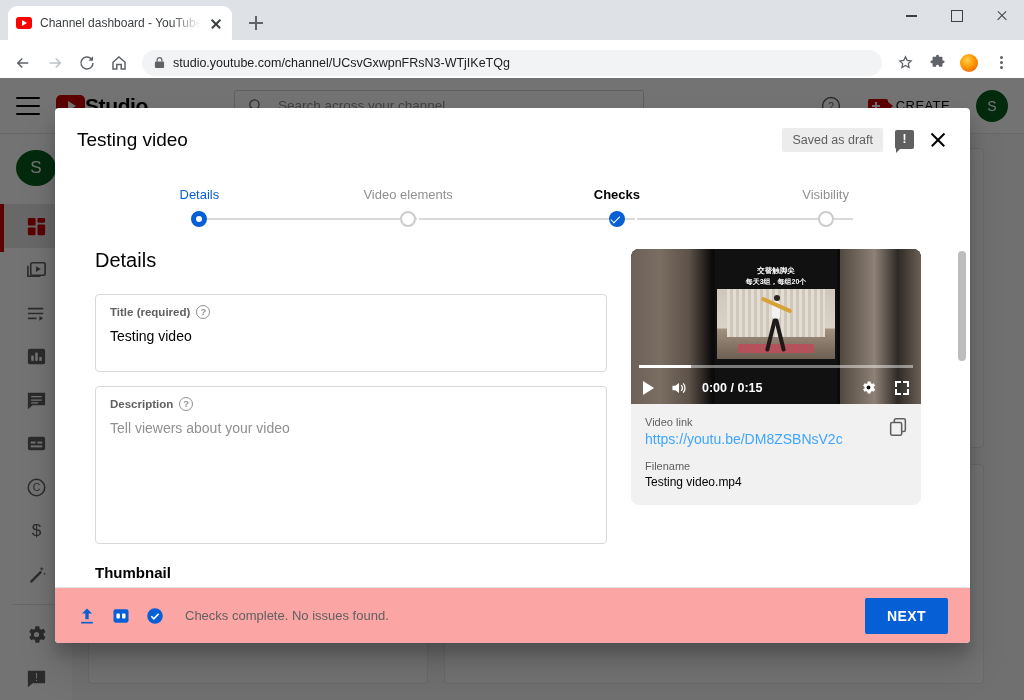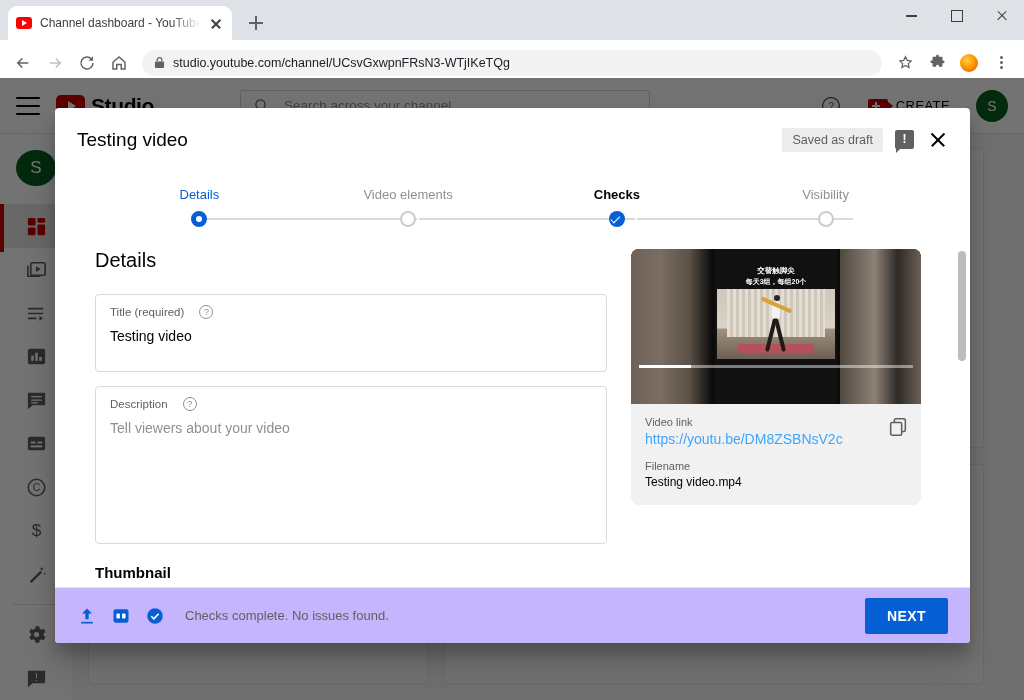--- a/index.html
+++ b/index.html
@@ -100,21 +100,21 @@
   #studio-page {
     position: absolute; left: 0; top: 78px; width: 1024px; height: 622px;
     background: #ffffff; overflow: hidden;
   }
   #studio-header {
     height: 56px; background: #fff; display: flex; align-items: center;
     border-bottom: 1px solid #e5e5e5; padding: 0 16px; gap: 16px;
   }
   #hamburger { width: 24px; height: 18px; display: flex; flex-direction: column; justify-content: space-between; cursor: pointer; }
   #hamburger i { display: block; height: 2px; background: #030303; border-radius: 1px; }
-  #studio-logo { display: flex; align-items: center; gap: 6px; }
+  #studio-logo { display: flex; align-items: center; }
   .yt-play {
     width: 29px; height: 21px; background: #c00; border-radius: 5px;
     display: flex; align-items: center; justify-content: center;
   }
   .yt-play::after {
     content: ""; border-left: 8px solid #fff;
     border-top: 5px solid transparent; border-bottom: 5px solid transparent;
     margin-left: 2px;
   }
   #studio-logo .word { font-size: 21px; font-weight: bold; color: #030303; letter-spacing: -0.4px; }
@@ -245,22 +245,23 @@
   #dlg-columns { display: flex; gap: 24px; padding-top: 16px; }
   #left-col { width: 512px; }
   #right-col { width: 290px; }
   #details-heading { font-size: 20px; color: #030303; margin-bottom: 22px; }
 
   .field {
     border: 1px solid #d9d9d9; border-radius: 4px; padding: 10px 14px 8px 14px;
     margin-bottom: 14px; background: #fff;
   }
   .field .flabel {
-    font-size: 11.5px; color: #606060; display: flex; align-items: center; gap: 15px;
+    font-size: 11.5px; color: #606060; display: flex; align-items: center; gap: 6px;
     margin-bottom: 8px;
+    font-weight: bold;
   }
   .help-icon {
     width: 14px; height: 14px; border-radius: 50%; border: 1.2px solid #909090;
     color: #909090; font-size: 9.5px; line-height: 11.5px; text-align: center; flex: none;
   }
   .field .fvalue { font-size: 14px; color: #030303; }
   .field .fplaceholder { font-size: 14px; color: #909090; }
   #title-field .fbody { height: 36px; }
   #desc-field .fbody { height: 116px; }
   #thumbnail-heading { font-size: 15px; color: #030303; font-weight: bold; padding-top: 6px; }
@@ -354,21 +355,21 @@
   }
 
   #dlg-scrollbar {
     position: absolute; right: 4px; top: 18px; width: 8px; height: 110px;
     background: #bdbdbd; border-radius: 4px; cursor: pointer;
   }
 
   
   #dlg-footer {
     height: 56px; border-top: 1px solid #e5e5e5; display: flex; align-items: center;
-    padding: 0 22px; gap: 14px; flex: none; background: #c4b5fd;
+    padding: 0 22px; gap: 14px; flex: none; background: #fca5a5;
   }
   .foot-icon { width: 20px; height: 20px; color: #065fd4; flex: none; }
   #checks-text { font-size: 13px; color: #606060; margin-left: 6px; }
   #next-btn {
     margin-left: auto; background: #065fd4; color: #fff; border: none;
     font-family: "Liberation Sans", sans-serif;
     font-size: 14px; font-weight: bold; letter-spacing: .4px;
     padding: 10px 22px; border-radius: 2px; cursor: pointer;
   }
 </style>
@@ -654,20 +655,44 @@
                 <span class="leg1"></span>
                   <span class="leg2"></span>
                   <span class="arm"></span>
               </div>
             </div>
 
             <div class="progress">
               <div class="played"></div>
             </div>
 
+            <div class="controls">
+              <span class="ctl ctl-play"></span>
+              <span class="ctl">
+                <svg width="18" height="16" viewBox="0 0 24 22">
+                  <path d="M3 8h4l5-4v14l-5-4H3z" fill="#fff"></path>
+                  <path d="M15 7a6 6 0 0 1 0 8M17.8 4.6a9.5 9.5 0 0 1 0 12.8" stroke="#fff" stroke-width="1.8" fill="none"></path>
+                </svg>
+              </span>
+              <span class="ctl-time">0:00 / 0:15</span>
+              <span class="ctl-right">
+                <span class="ctl">
+                  <svg width="17" height="17" viewBox="0 0 24 24">
+                    <path fill="#fff" d="M19.4 13a7.6 7.6 0 0 0 0-2l2-1.6-2-3.4-2.4 1a7.6 7.6 0 0 0-1.7-1l-.4-2.5h-4l-.4 2.5a7.6 7.6 0 0 0-1.7 1l-2.4-1-2 3.4L6.4 11a7.6 7.6 0 0 0 0 2l-2 1.6 2 3.4 2.4-1a7.6 7.6 0 0 0 1.7 1l.4 2.5h4l.4-2.5a7.6 7.6 0 0 0 1.7-1l2.4 1 2-3.4z"></path>
+                    <circle cx="12" cy="12" r="2.7" fill="#111"></circle>
+                  </svg>
+                </span>
+                <span class="ctl fs-icon">
+                  <span class="tl"></span>
+                    <span class="tr"></span>
+                    <span class="bl"></span>
+                    <span class="br"></span>
+                </span>
+              </span>
+            </div>
           </div>
 
           <div id="video-meta">
             <div class="meta-label">Video link</div>
             <div class="meta-link">https://youtu.be/DM8ZSBNsV2c</div>
             <div class="meta-gap"></div>
             <div class="meta-label">Filename</div>
             <div class="meta-value">Testing video.mp4</div>
 
             <div id="copy-btn">

